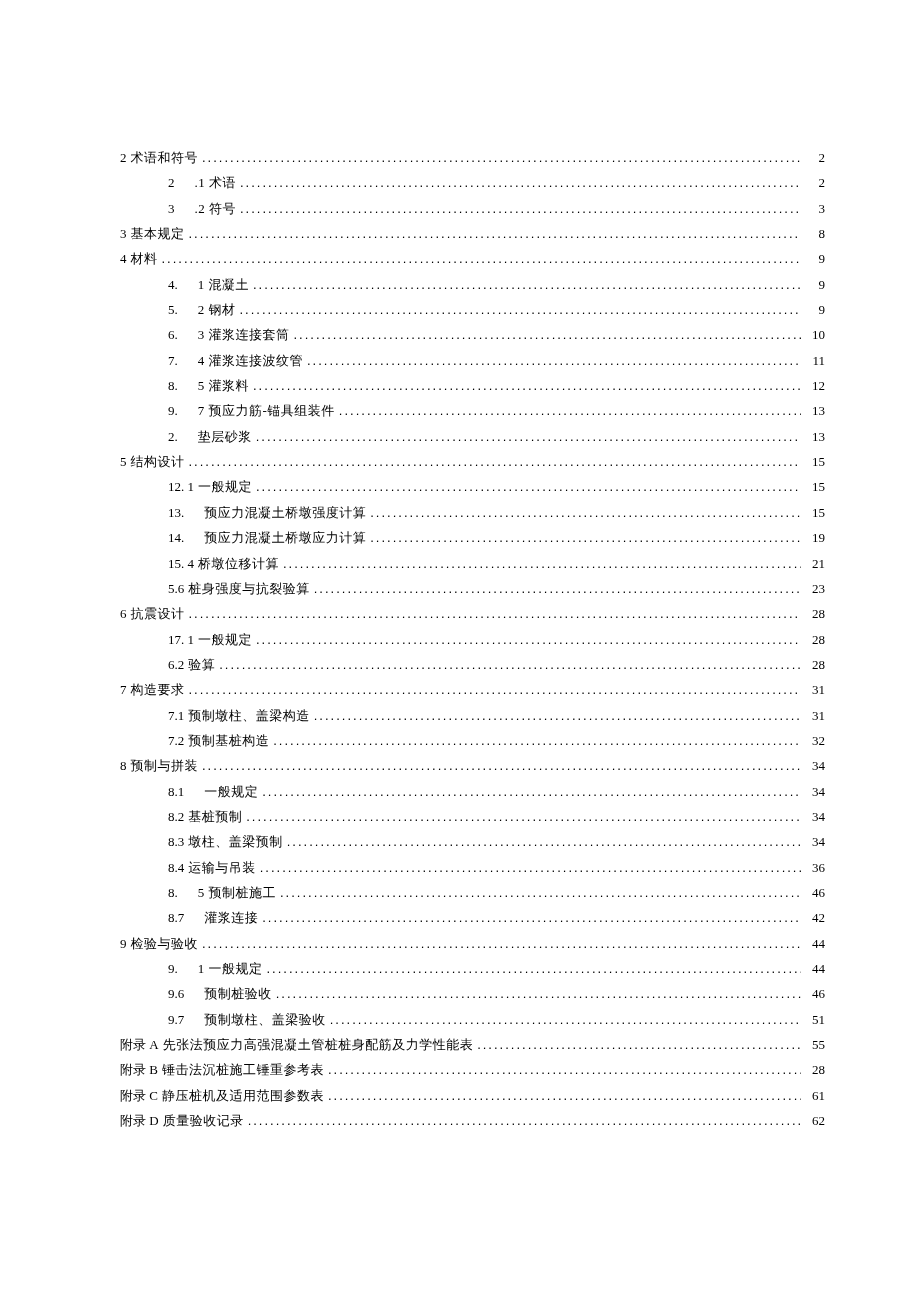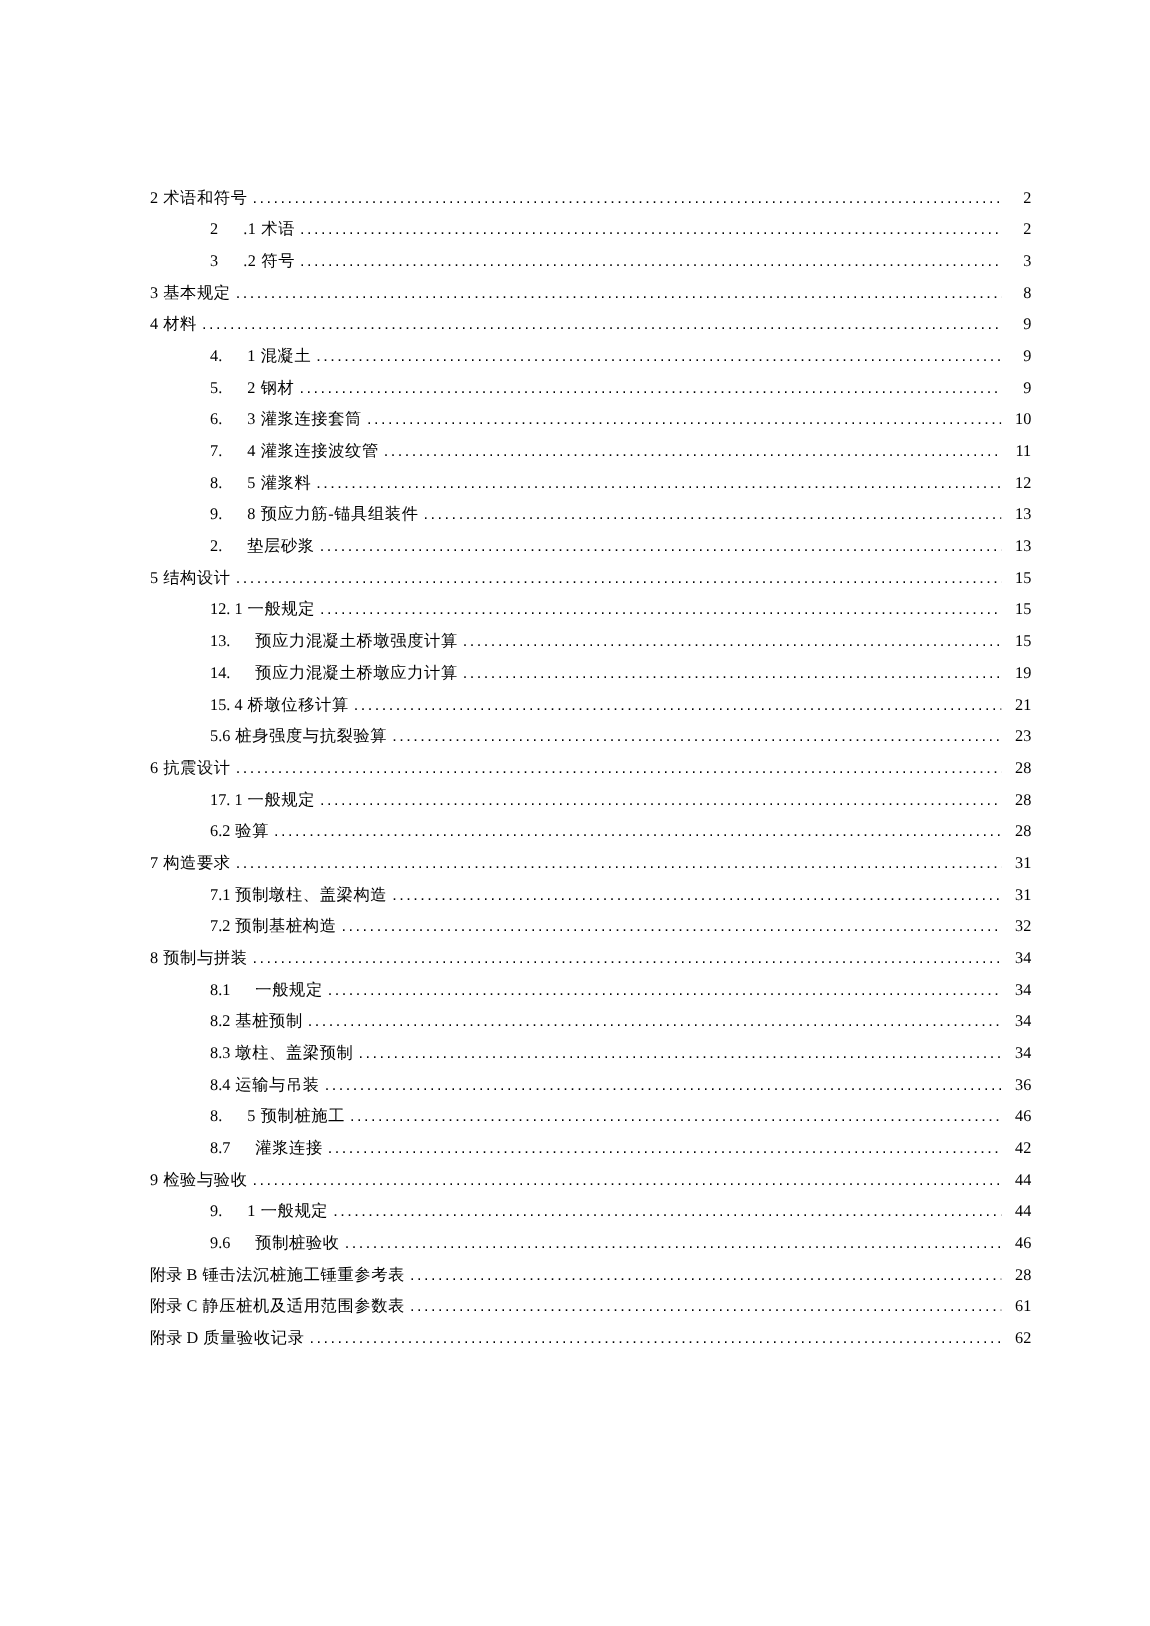--- a/index.html
+++ b/index.html
@@ -108,21 +108,21 @@
       <span class="entry-page">11</span>
     </div>
     <div class="toc-entry level-2">
       <span class="entry-number spaced">8.</span>
       <span class="entry-title">5 灌浆料</span>
       <span class="dots"></span>
       <span class="entry-page">12</span>
     </div>
     <div class="toc-entry level-2">
       <span class="entry-number spaced">9.</span>
-      <span class="entry-title">8 预应力筋-锚具组装件</span>
+      <span class="entry-title">7 预应力筋-锚具组装件</span>
       <span class="dots"></span>
       <span class="entry-page">13</span>
     </div>
     <div class="toc-entry level-2">
       <span class="entry-number spaced">2.</span>
       <span class="entry-title">垫层砂浆</span>
       <span class="dots"></span>
       <span class="entry-page">13</span>
     </div>
     <div class="toc-entry level-1">
@@ -249,20 +249,32 @@
       <span class="entry-number spaced">9.</span>
       <span class="entry-title">1 一般规定</span>
       <span class="dots"></span>
       <span class="entry-page">44</span>
     </div>
     <div class="toc-entry level-2">
       <span class="entry-number spaced">9.6</span>
       <span class="entry-title">预制桩验收</span>
       <span class="dots"></span>
       <span class="entry-page">46</span>
+    </div>
+    <div class="toc-entry level-2">
+      <span class="entry-number spaced">9.7</span>
+      <span class="entry-title">预制墩柱、盖梁验收</span>
+      <span class="dots"></span>
+      <span class="entry-page">51</span>
+    </div>
+    <div class="toc-entry level-1">
+      <span class="entry-number">附录 A</span>
+      <span class="entry-title">先张法预应力高强混凝土管桩桩身配筋及力学性能表</span>
+      <span class="dots"></span>
+      <span class="entry-page">55</span>
     </div>
     <div class="toc-entry level-1">
       <span class="entry-number">附录 B</span>
       <span class="entry-title">锤击法沉桩施工锤重参考表</span>
       <span class="dots"></span>
       <span class="entry-page">28</span>
     </div>
     <div class="toc-entry level-1">
       <span class="entry-number">附录 C</span>
       <span class="entry-title">静压桩机及适用范围参数表</span>

